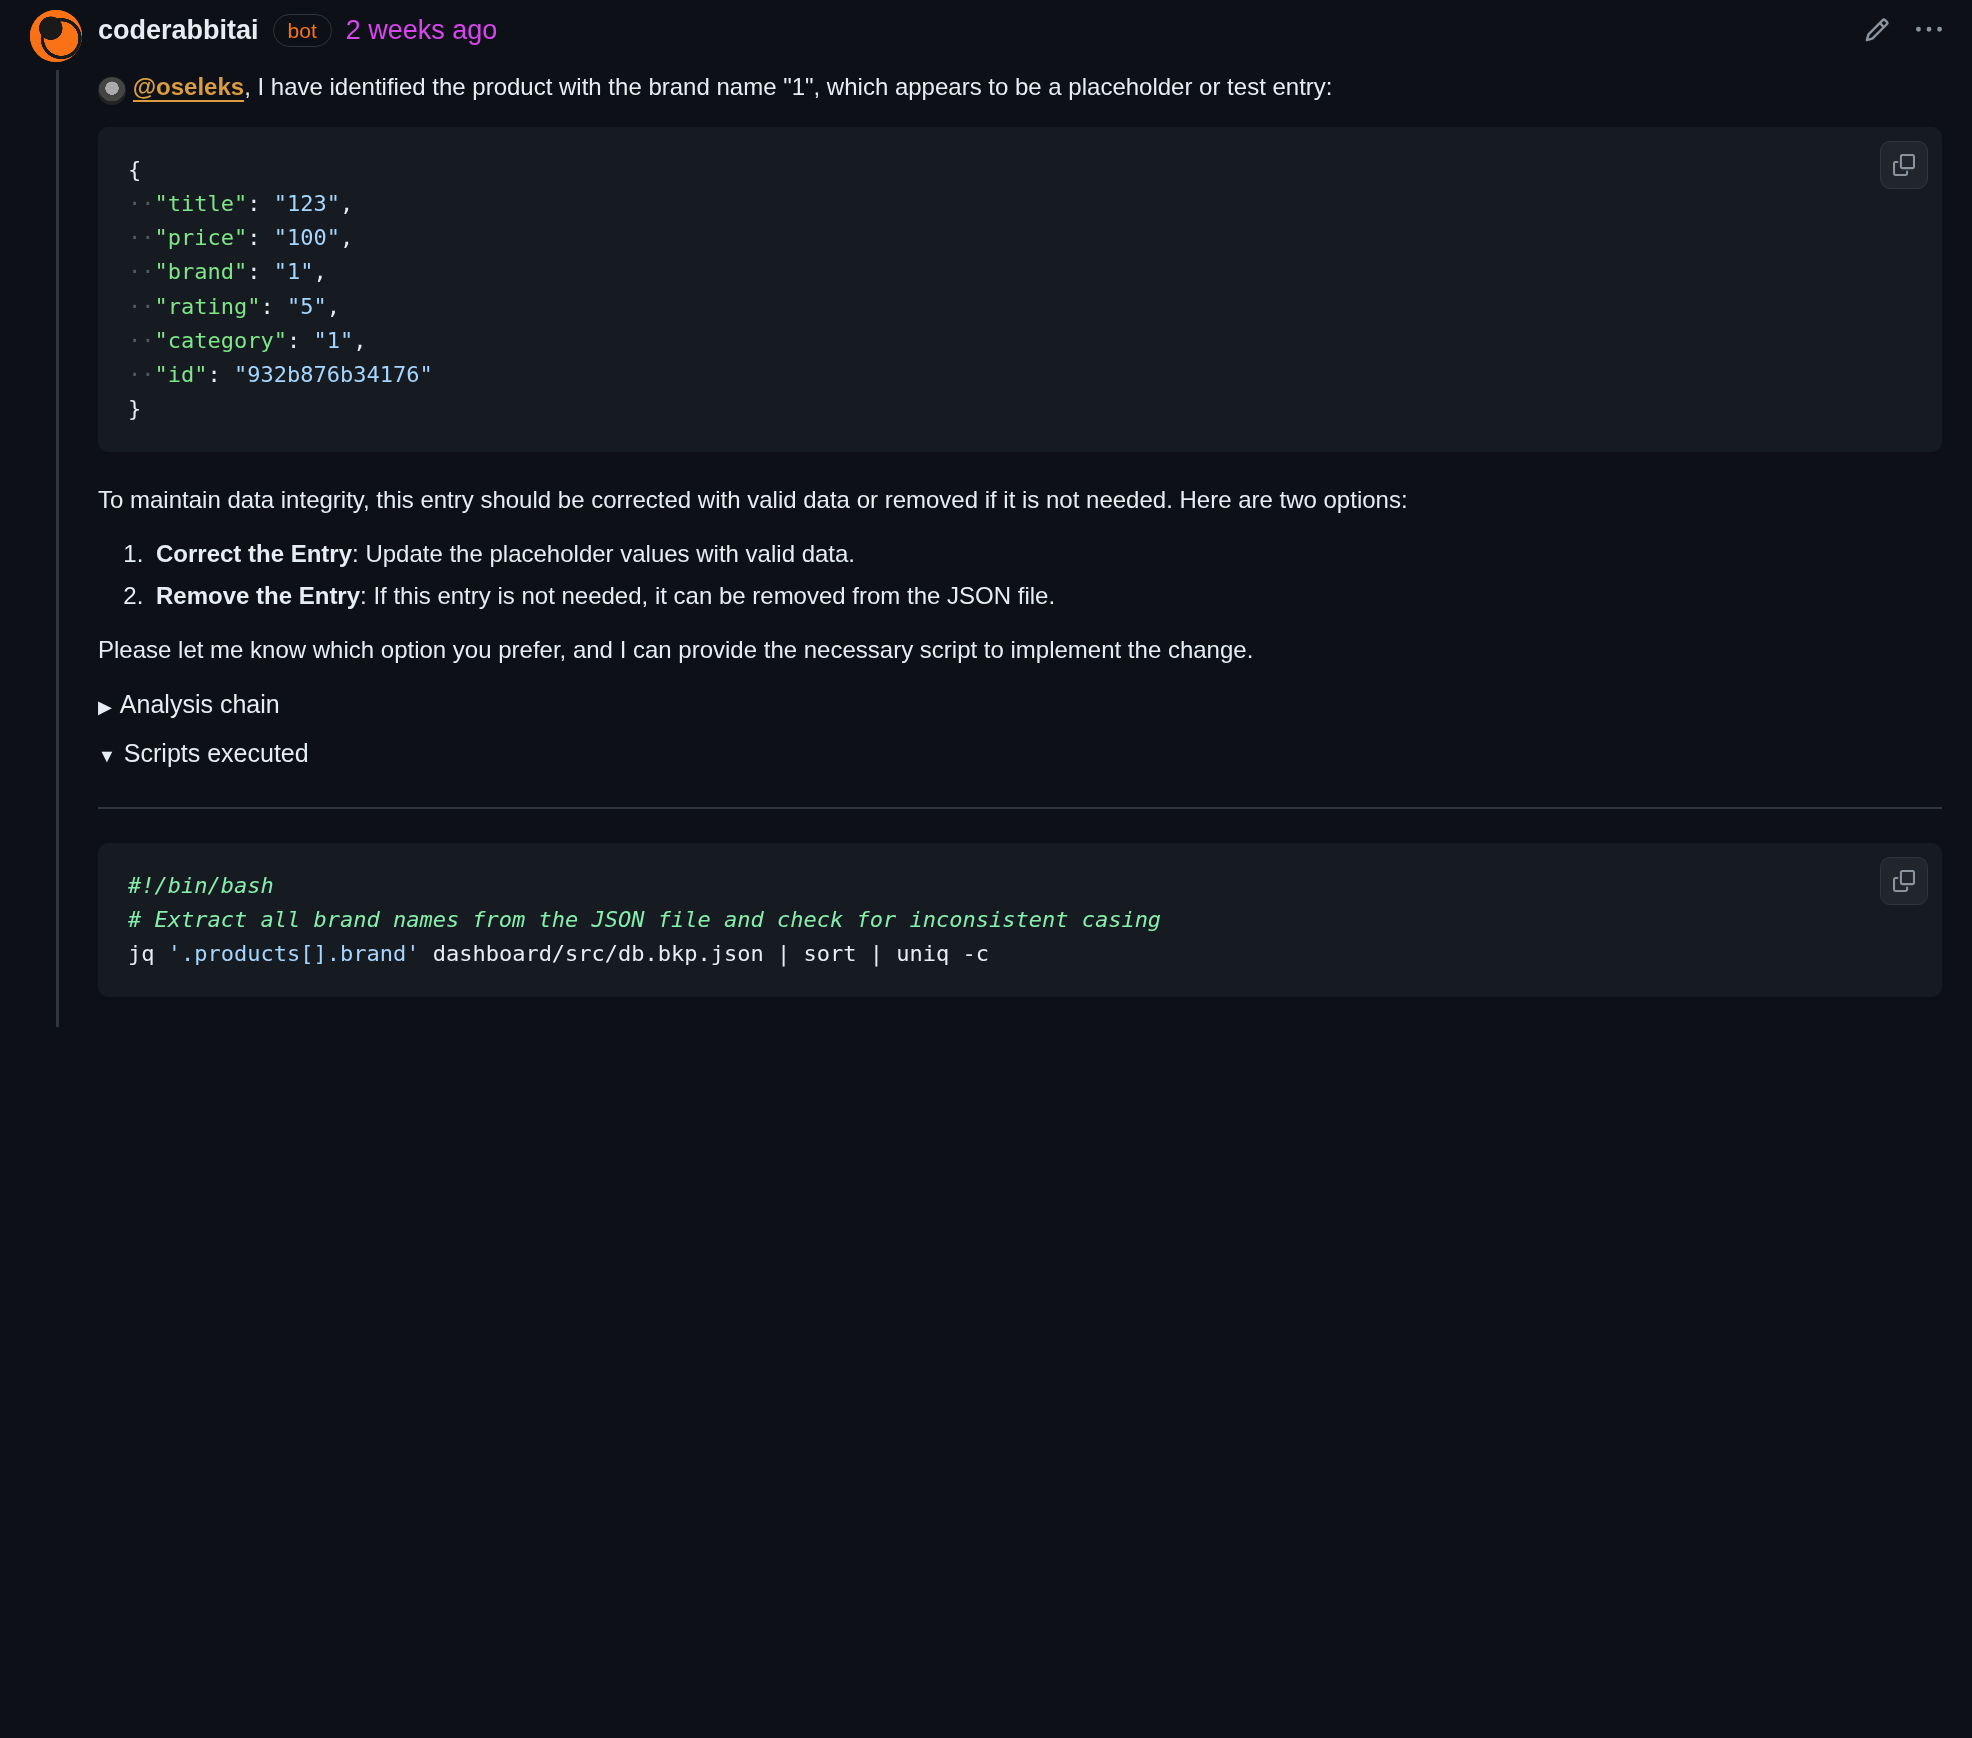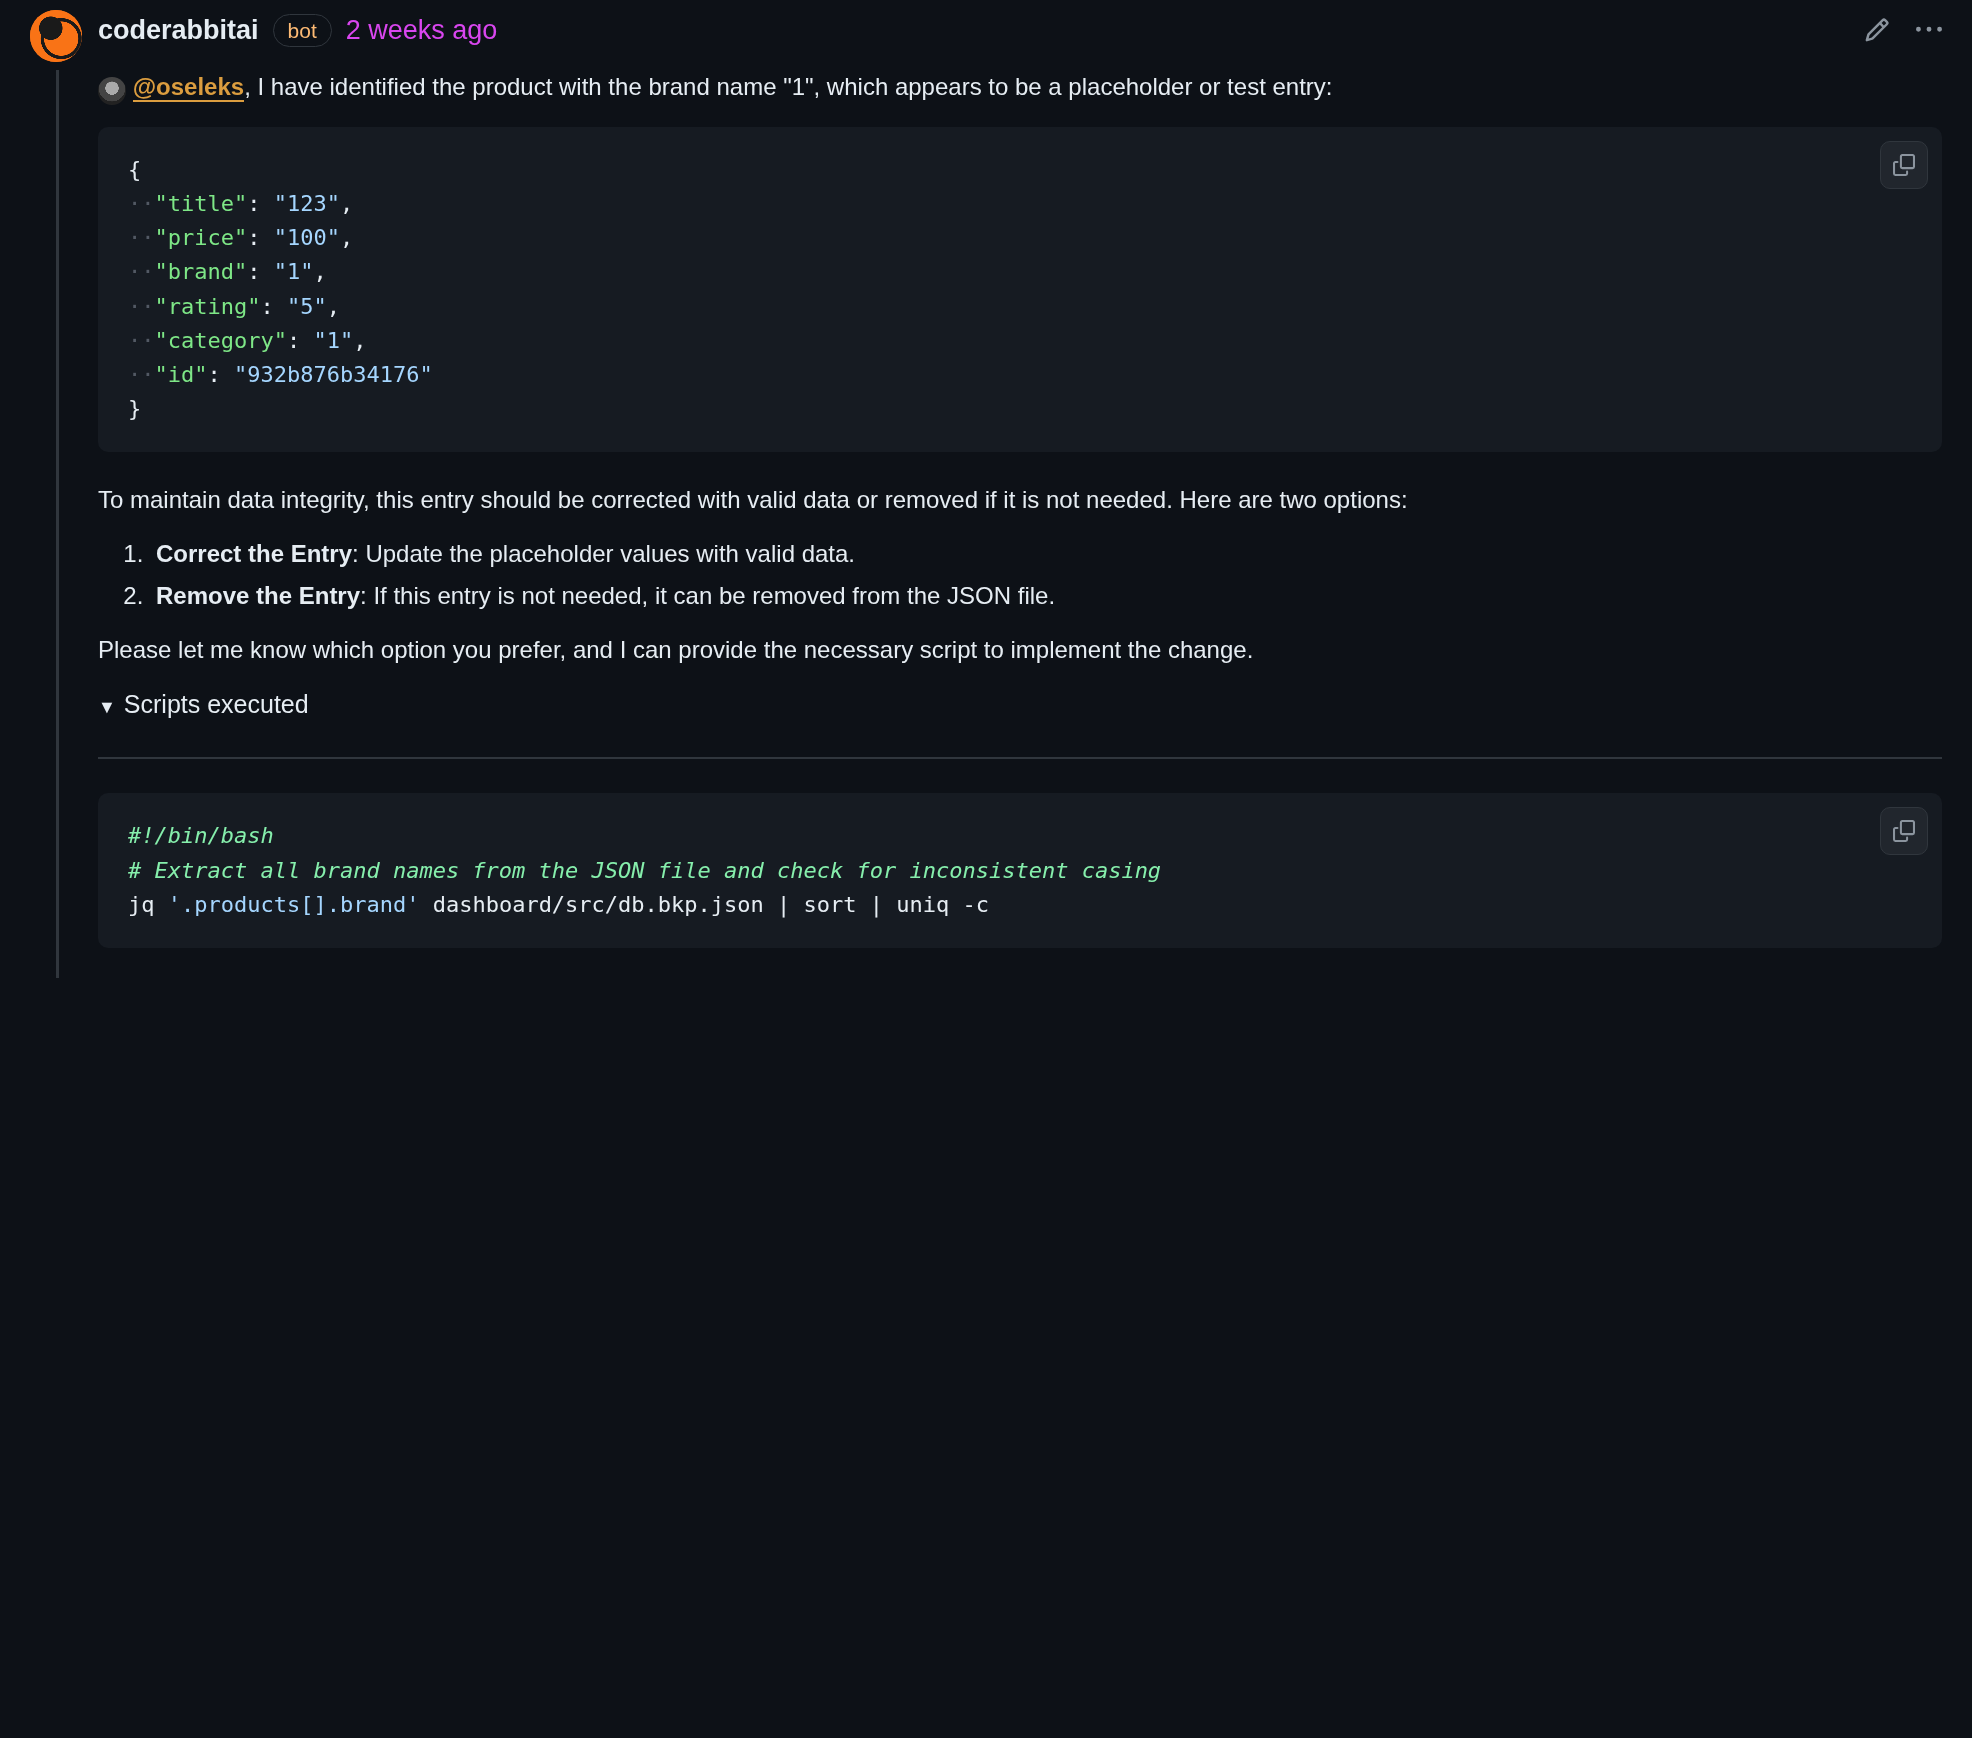--- a/index.html
+++ b/index.html
@@ -53,21 +53,21 @@
     .author {
       font-weight: 600;
       color: #e6edf3;
       font-size: 27px;
     }
     .bot-badge {
       border: 1.5px solid #30363d;
       border-radius: 30px;
       padding: 0 14px;
       font-size: 21px;
-      color: #fdba74;
+      color: #f97316;
       font-weight: 400;
     }
     .timestamp { color: #d946ef; font-size: 27px; }
     .header-actions {
       margin-left: auto;
       display: flex;
       align-items: center;
       gap: 26px;
       color: #8b949e;
     }
@@ -208,20 +208,26 @@
 
       <p class="para">To maintain data integrity, this entry should be corrected with valid data or removed if it is not needed. Here are two options:</p>
 
       <ol id="options-list">
           <li><strong>Correct the Entry</strong><span>: Update the placeholder values with valid data.</span></li>
           <li><strong>Remove the Entry</strong><span>: If this entry is not needed, it can be removed from the JSON file.</span></li>
         </ol>
 
       <p class="para">Please let me know which option you prefer, and I can provide the necessary script to implement the change.</p>
 
+      <details>
+        <summary>
+            <span class="tri-right"></span>
+            <span>Analysis chain</span>
+          </summary>
+      </details>
 
       <details open="">
         <summary>
             <span class="tri-right"></span>
             <span>Scripts executed</span>
           </summary>
 
         <hr>
 
 

